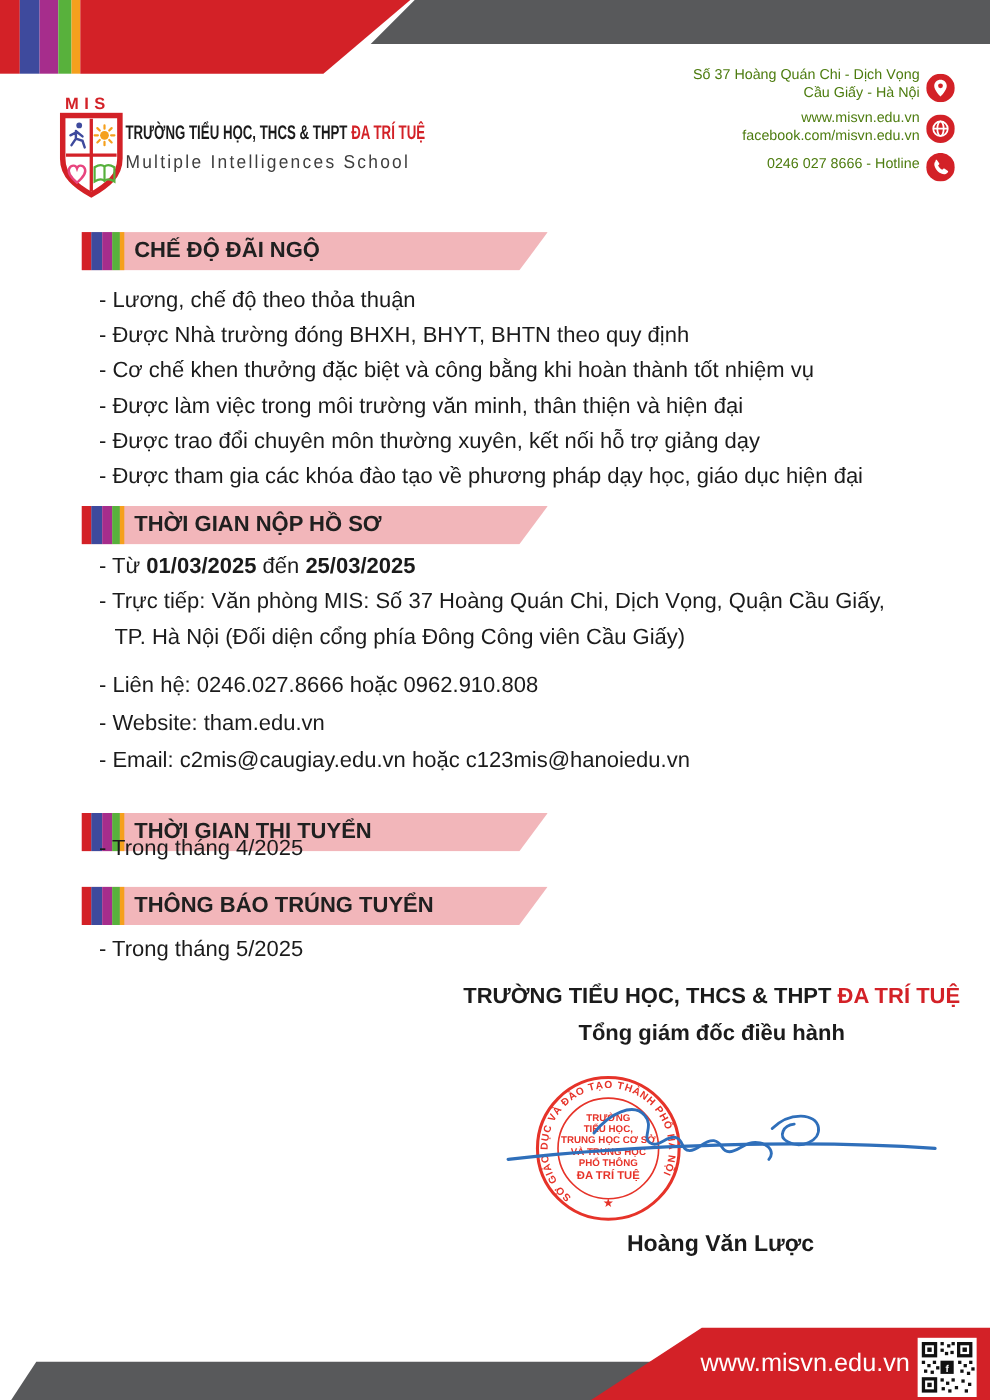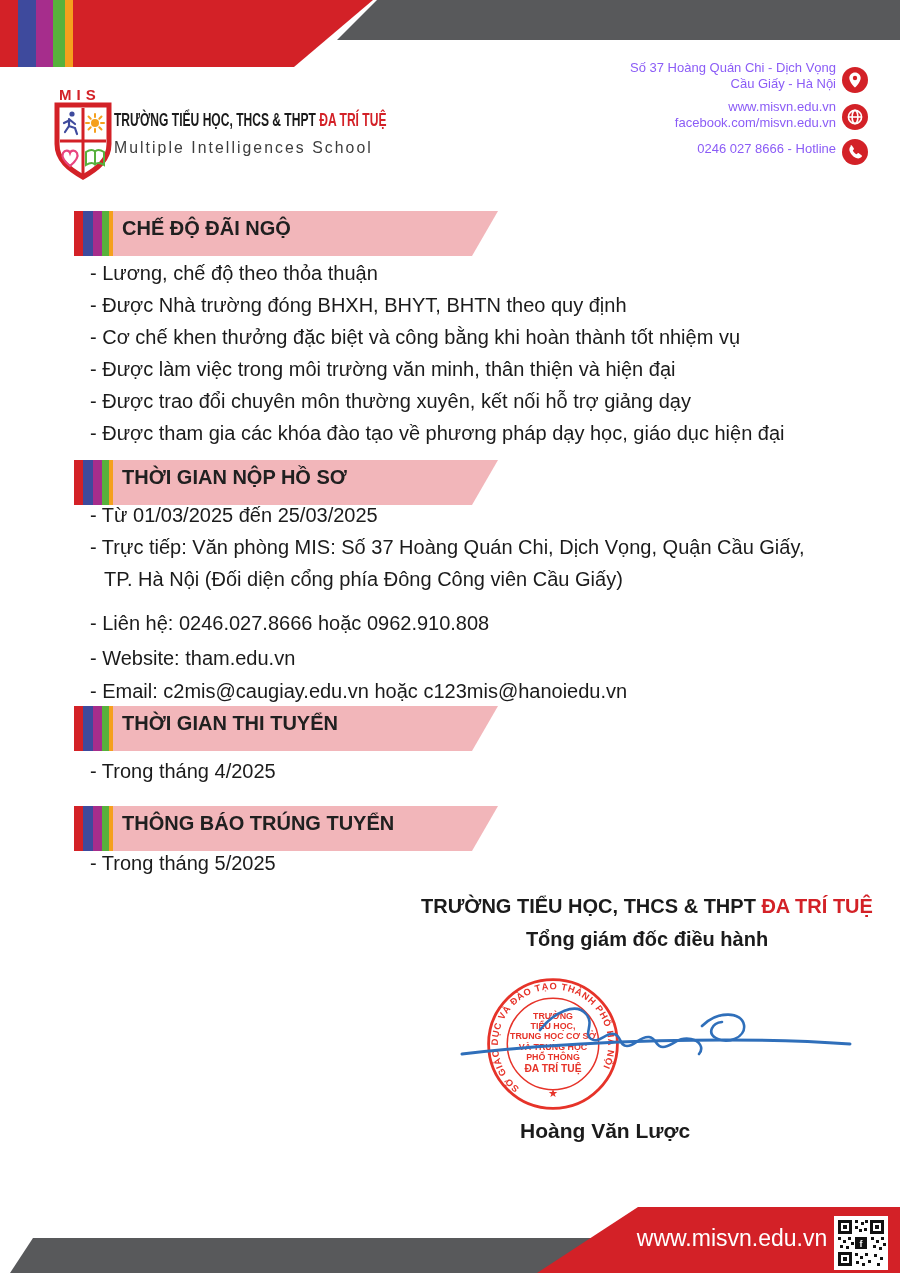--- a/index.html
+++ b/index.html
@@ -4,41 +4,41 @@
 <style>
   html,body{margin:0;padding:0;background:#fff;}
   body{font-family:"Liberation Sans", sans-serif;color:#1b1b1b;}
   #page{position:relative;width:900px;height:1273px;background:#fff;overflow:hidden;margin:0 auto;}
   .abs{position:absolute;}
   
   #logo-mis{left:54px;top:86px;width:58px;text-align:left;font-weight:bold;font-size:15px;letter-spacing:5px;color:#d32127;text-indent:5px;}
   #school-line1{left:114px;top:110px;font-weight:bold;font-size:18px;white-space:nowrap;transform:scaleX(.67);transform-origin:left center;color:#1b1b1b;}
   #school-line1 .red{color:#d32127;}
   #school-line2{left:114px;top:138px;font-size:17px;letter-spacing:2.2px;color:#3d3d3d;white-space:nowrap;transform:scaleX(.93);transform-origin:left center;}
-  .contact-row{right:64px;text-align:right;font-size:13px;line-height:16px;color:#8b5cf6;white-space:nowrap;}
+  .contact-row{right:64px;text-align:right;font-size:13px;line-height:16px;color:#4d7c0f;white-space:nowrap;}
   .cicon{width:26px;height:26px;left:842px;}
   
-  .banner{left:74px;width:424px;height:45px;background:#f2b6ba;clip-path:polygon(0 0,100% 0,calc(100% - 26px) 100%,0 100%);}
+  .banner{left:74px;width:424px;height:35px;background:#f2b6ba;clip-path:polygon(0 0,100% 0,calc(100% - 26px) 100%,0 100%);}
   .banner .stripes{position:absolute;left:0;top:0;height:100%;display:flex;}
   .banner .stripes span{display:block;height:100%;}
   .banner .title{position:absolute;left:48px;top:0;line-height:35px;font-weight:bold;font-size:20px;color:#202020;white-space:nowrap;}
   .s-red{width:9px;background:#d32127;}
   .s-indigo{width:10px;background:#3e4a9d;}
   .s-magenta{width:9px;background:#a62d8c;}
   .s-green{width:7px;background:#58b13c;}
   .s-orange{width:4px;background:#f5a01d;}
   
   .bullets{left:90px;font-size:20px;line-height:32px;color:#1b1b1b;white-space:nowrap;}
   .line{position:absolute;left:90px;font-size:20px;color:#1b1b1b;white-space:nowrap;}
-  .line b{font-weight:normal;margin-top:28px;}
+  .line b{font-weight:bold;margin-top:28px;}
   .indent{left:104px;}
   
   .sign-center{left:397px;width:500px;text-align:center;font-weight:bold;font-size:20px;white-space:nowrap;color:#1b1b1b;}
   .sign-center .red{color:#d32127;}
-  #sign-name{left:520px;width:270px;font-weight:bold;font-size:21px;color:#1b1b1b;}
+  #sign-name{left:520px;width:270px;text-align:center;font-weight:bold;font-size:21px;color:#1b1b1b;}
   
   #footer{left:0;top:1193px;width:900px;height:80px;}
   #footer-site{position:absolute;left:607px;top:32px;width:250px;text-align:center;color:#fff;font-size:23px;white-space:nowrap;}
 </style>
 </head>
 <body>
 
 <div id="page">
 
   <svg class="abs" style="left:0;top:0" width="900" height="70" viewBox="0 0 900 70">
@@ -136,21 +136,21 @@
   </div>
   <div class="line" style="top:504px">
     <span>- Từ </span><b>01/03/2025</b><span> đến </span><b>25/03/2025</b>
   </div>
   <div class="line" style="top:536px">- Trực tiếp: Văn phòng MIS: Số 37 Hoàng Quán Chi, Dịch Vọng, Quận Cầu Giấy,</div>
   <div class="line indent" style="top:568px">TP. Hà Nội (Đối diện cổng phía Đông Công viên Cầu Giấy)</div>
   <div class="line" style="top:612px">- Liên hệ: 0246.027.8666 hoặc  0962.910.808</div>
   <div class="line" style="top:647px">- Website: tham.edu.vn</div>
   <div class="line" style="top:680px">- Email: c2mis@caugiay.edu.vn hoặc c123mis@hanoiedu.vn</div>
 
-  <div class="abs banner" style="top:706px">
+  <div class="abs banner" style="top:739px">
     <span class="stripes">
         <span class="s-red"></span>
         <span class="s-indigo"></span>
         <span class="s-magenta"></span>
         <span class="s-green"></span>
         <span class="s-orange"></span>
       </span>
     <span class="title">THỜI GIAN THI TUYỂN</span>
   </div>
   <div class="line" style="top:760px">- Trong tháng 4/2025</div>

